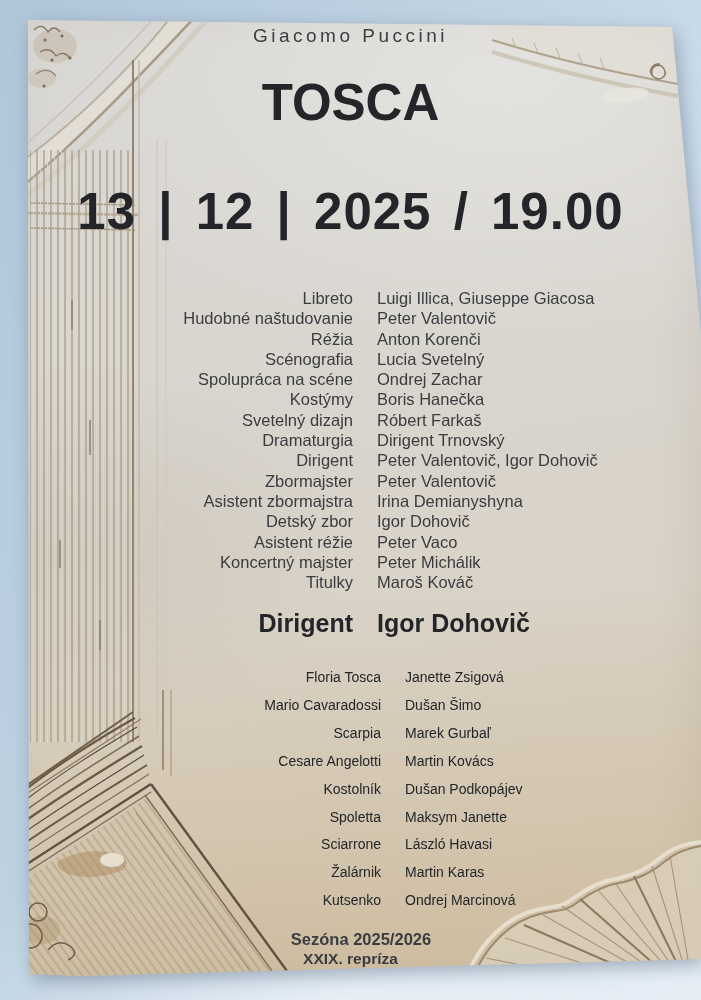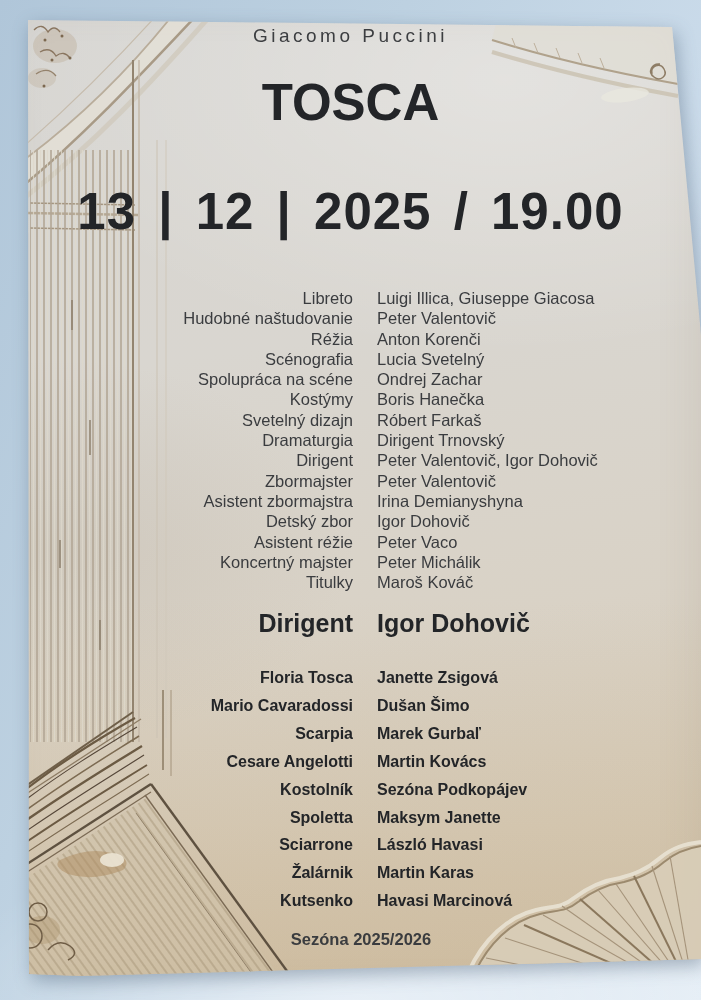--- a/index.html
+++ b/index.html
@@ -22,21 +22,21 @@
   .txt{position:absolute;left:0;right:0;text-align:center;white-space:nowrap;}
   .composer{top:25px;font-size:19px;line-height:22px;letter-spacing:3.5px;font-weight:400;color:var(--ink-soft,#3c3e41);}
   .title{top:67px;font-size:51px;line-height:72px;font-weight:700;letter-spacing:0;color:var(--ink-strong,#232528);}
   .dateline{top:180px;font-size:51px;line-height:64px;font-weight:700;letter-spacing:1px;word-spacing:7px;color:var(--ink-strong,#232528);}
   .pairs{position:absolute;left:0;right:7px;display:grid;grid-template-columns:353px 1fr;column-gap:24px;}
   .pairs .row{display:contents;}
   .pairs .lab{text-align:right;white-space:nowrap;}
   .pairs .val{text-align:left;white-space:nowrap;}
   .credits{top:288px;font-size:16.5px;line-height:20.3px;font-weight:400;color:var(--ink,#3a3c3f);}
   .conductor{top:610px;font-size:25px;line-height:26px;font-weight:600;color:var(--ink-strong,#2d2f32);}
-  .cast{top:664px;font-size:16px;line-height:27.9px;font-weight:700;color:var(--ink-strong,#2d2f32);}
+  .cast{top:664px;font-size:14px;line-height:27.9px;font-weight:400;color:var(--ink-strong,#2d2f32);margin-left:28px;}
   .season{top:930px;font-size:16.5px;line-height:19px;font-weight:600;color:var(--ink,#34363a);margin-left:21px;}
   .reprise{top:949px;font-size:15.5px;line-height:19px;font-weight:600;color:var(--ink,#34363a);}
 </style>
 </head>
 <body>
 
 <div class="photo">
   <div class="poster-wrap">
     <div class="poster">
 
@@ -261,41 +261,42 @@
             <div class="val">Marek Gurbaľ</div>
           </div>
 
           <div class="row">
             <div class="lab">Cesare Angelotti</div>
             <div class="val">Martin Kovács</div>
           </div>
 
           <div class="row">
             <div class="lab">Kostolník</div>
-            <div class="val">Sezóna Podkopájev</div>
+            <div class="val">Dušan Podkopájev</div>
           </div>
 
           <div class="row">
             <div class="lab">Spoletta</div>
             <div class="val">Maksym Janette</div>
           </div>
 
           <div class="row">
             <div class="lab">Sciarrone</div>
             <div class="val">László Havasi</div>
           </div>
 
           <div class="row">
             <div class="lab">Žalárnik</div>
             <div class="val">Martin Karas</div>
           </div>
 
           <div class="row">
             <div class="lab">Kutsenko</div>
-            <div class="val">Havasi Marcinová</div>
+            <div class="val">Ondrej Marcinová</div>
           </div>
         </div>
 
       <div class="txt season">Sezóna 2025/2026</div>
+      <div class="txt reprise">XXIX. repríza</div>
 
     </div>
   </div>
 </div>
 
 </body></html>

